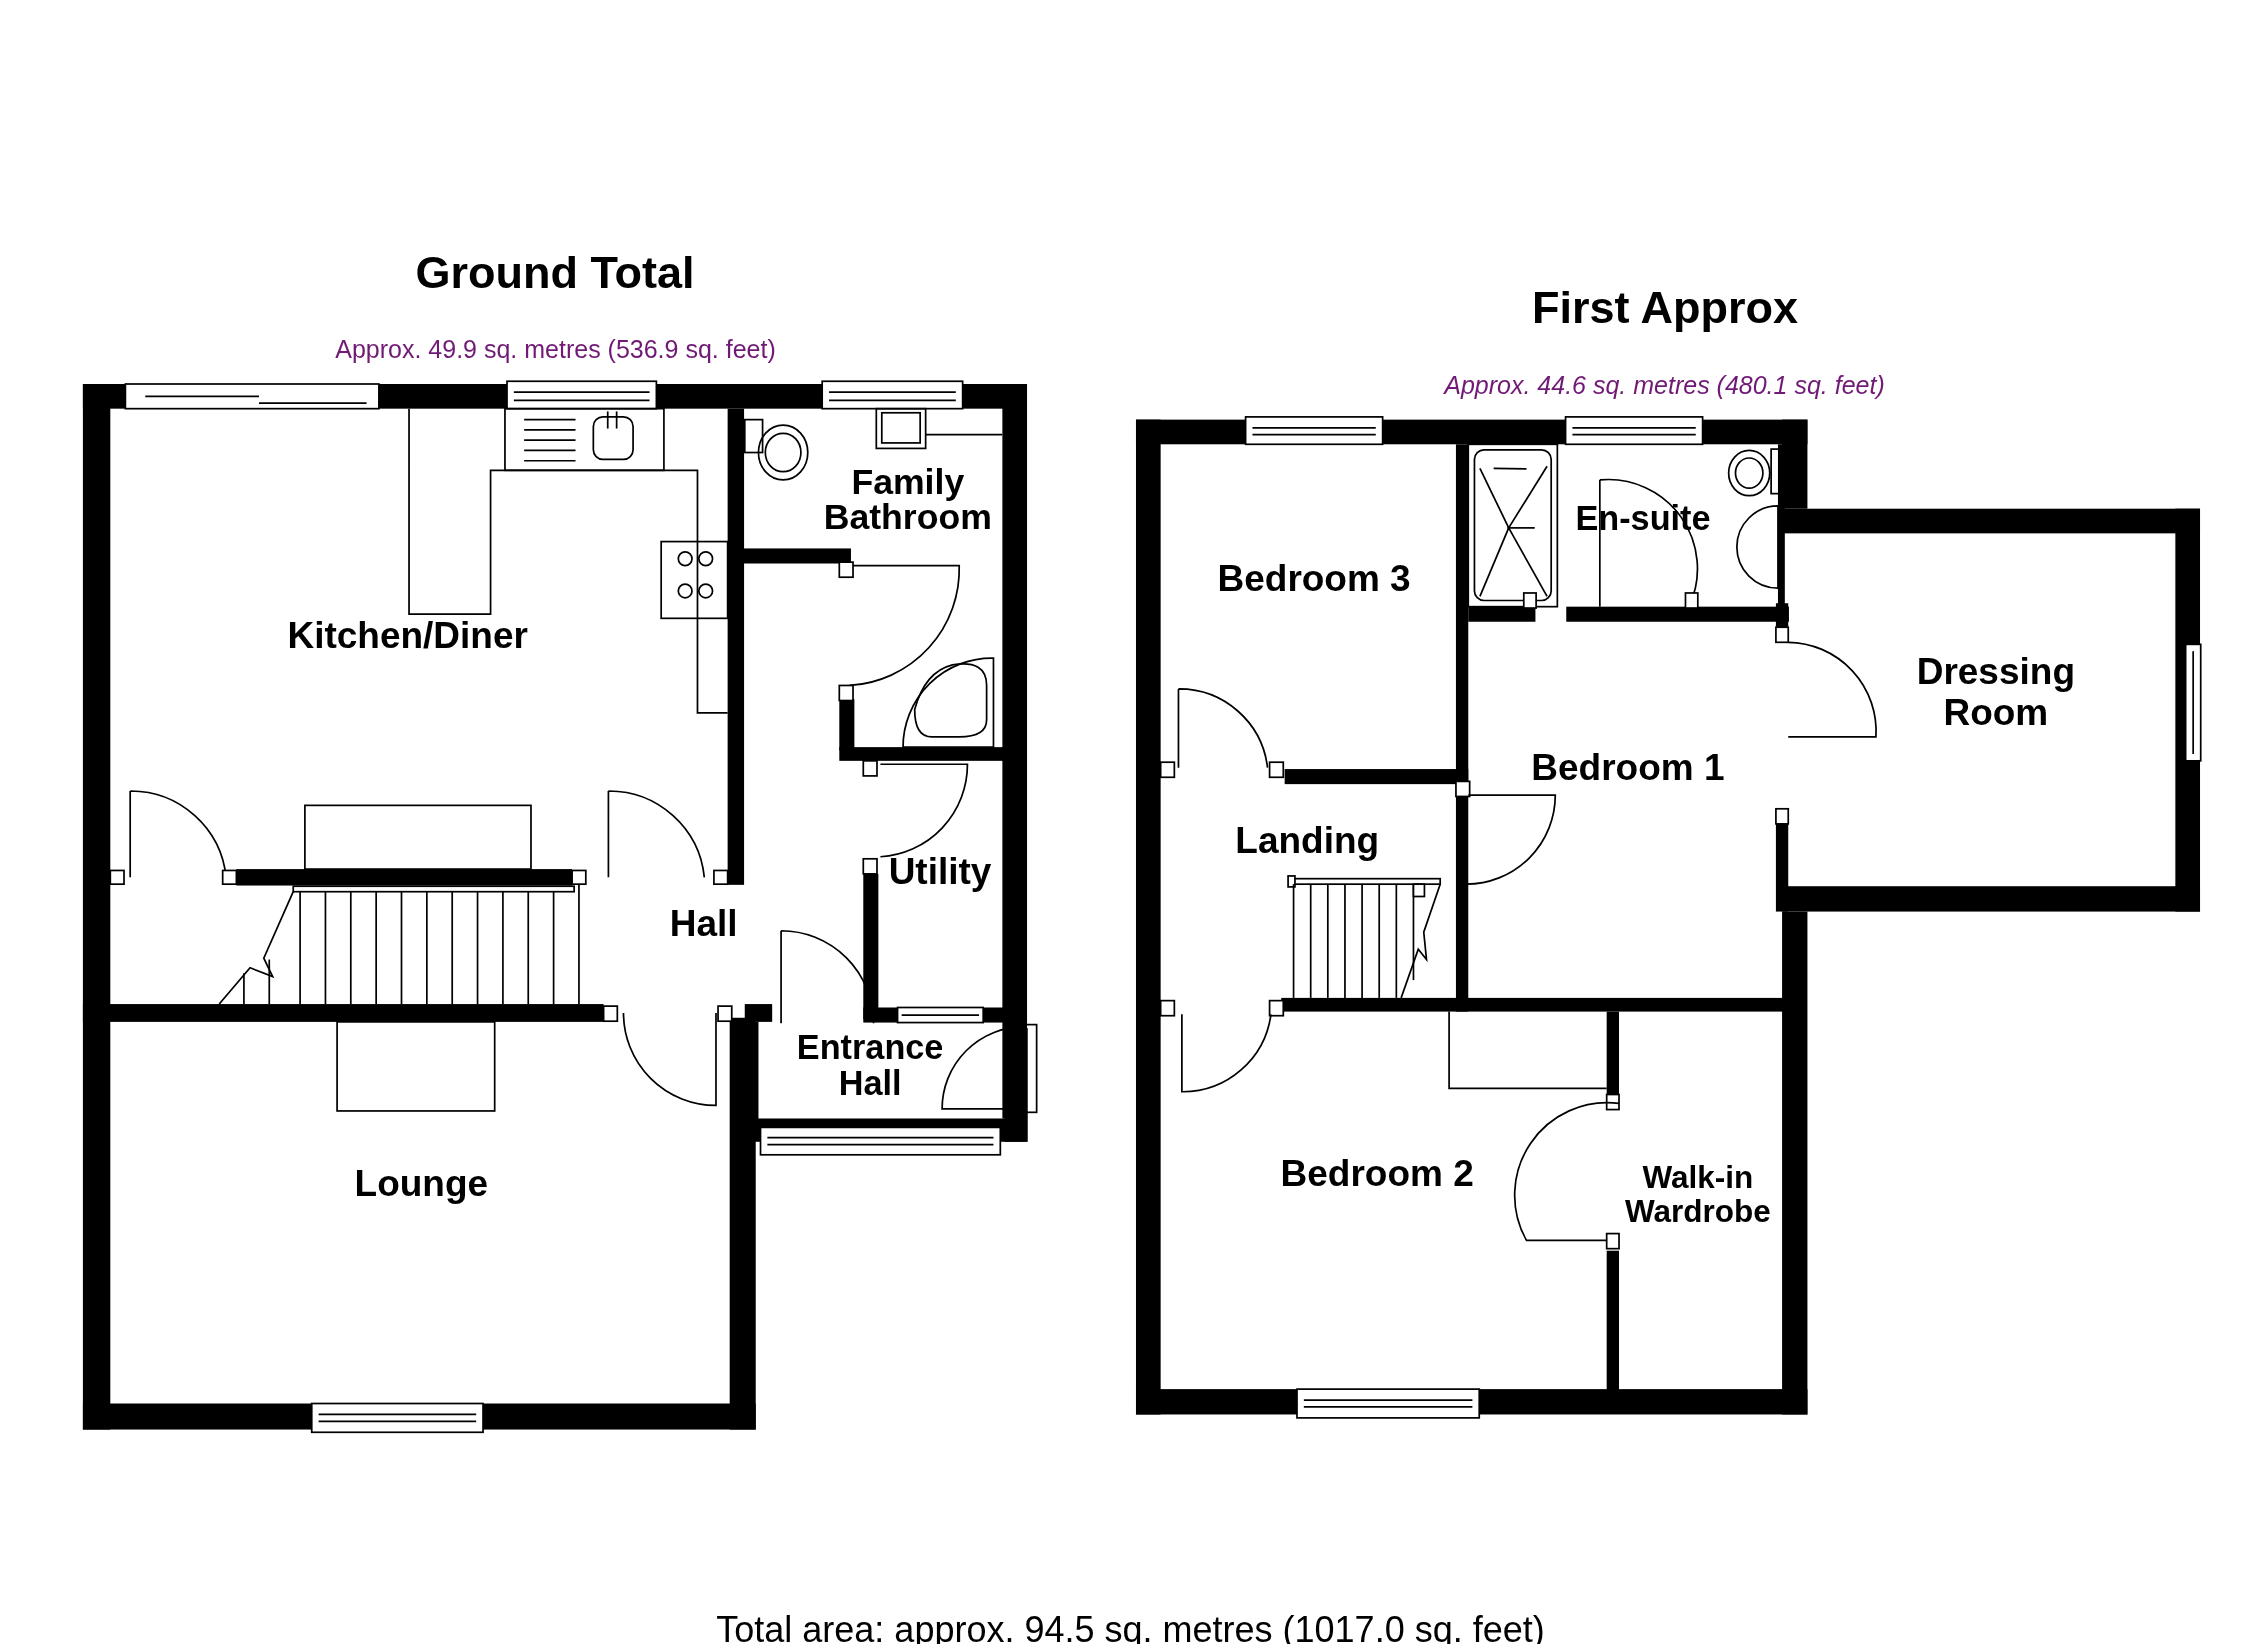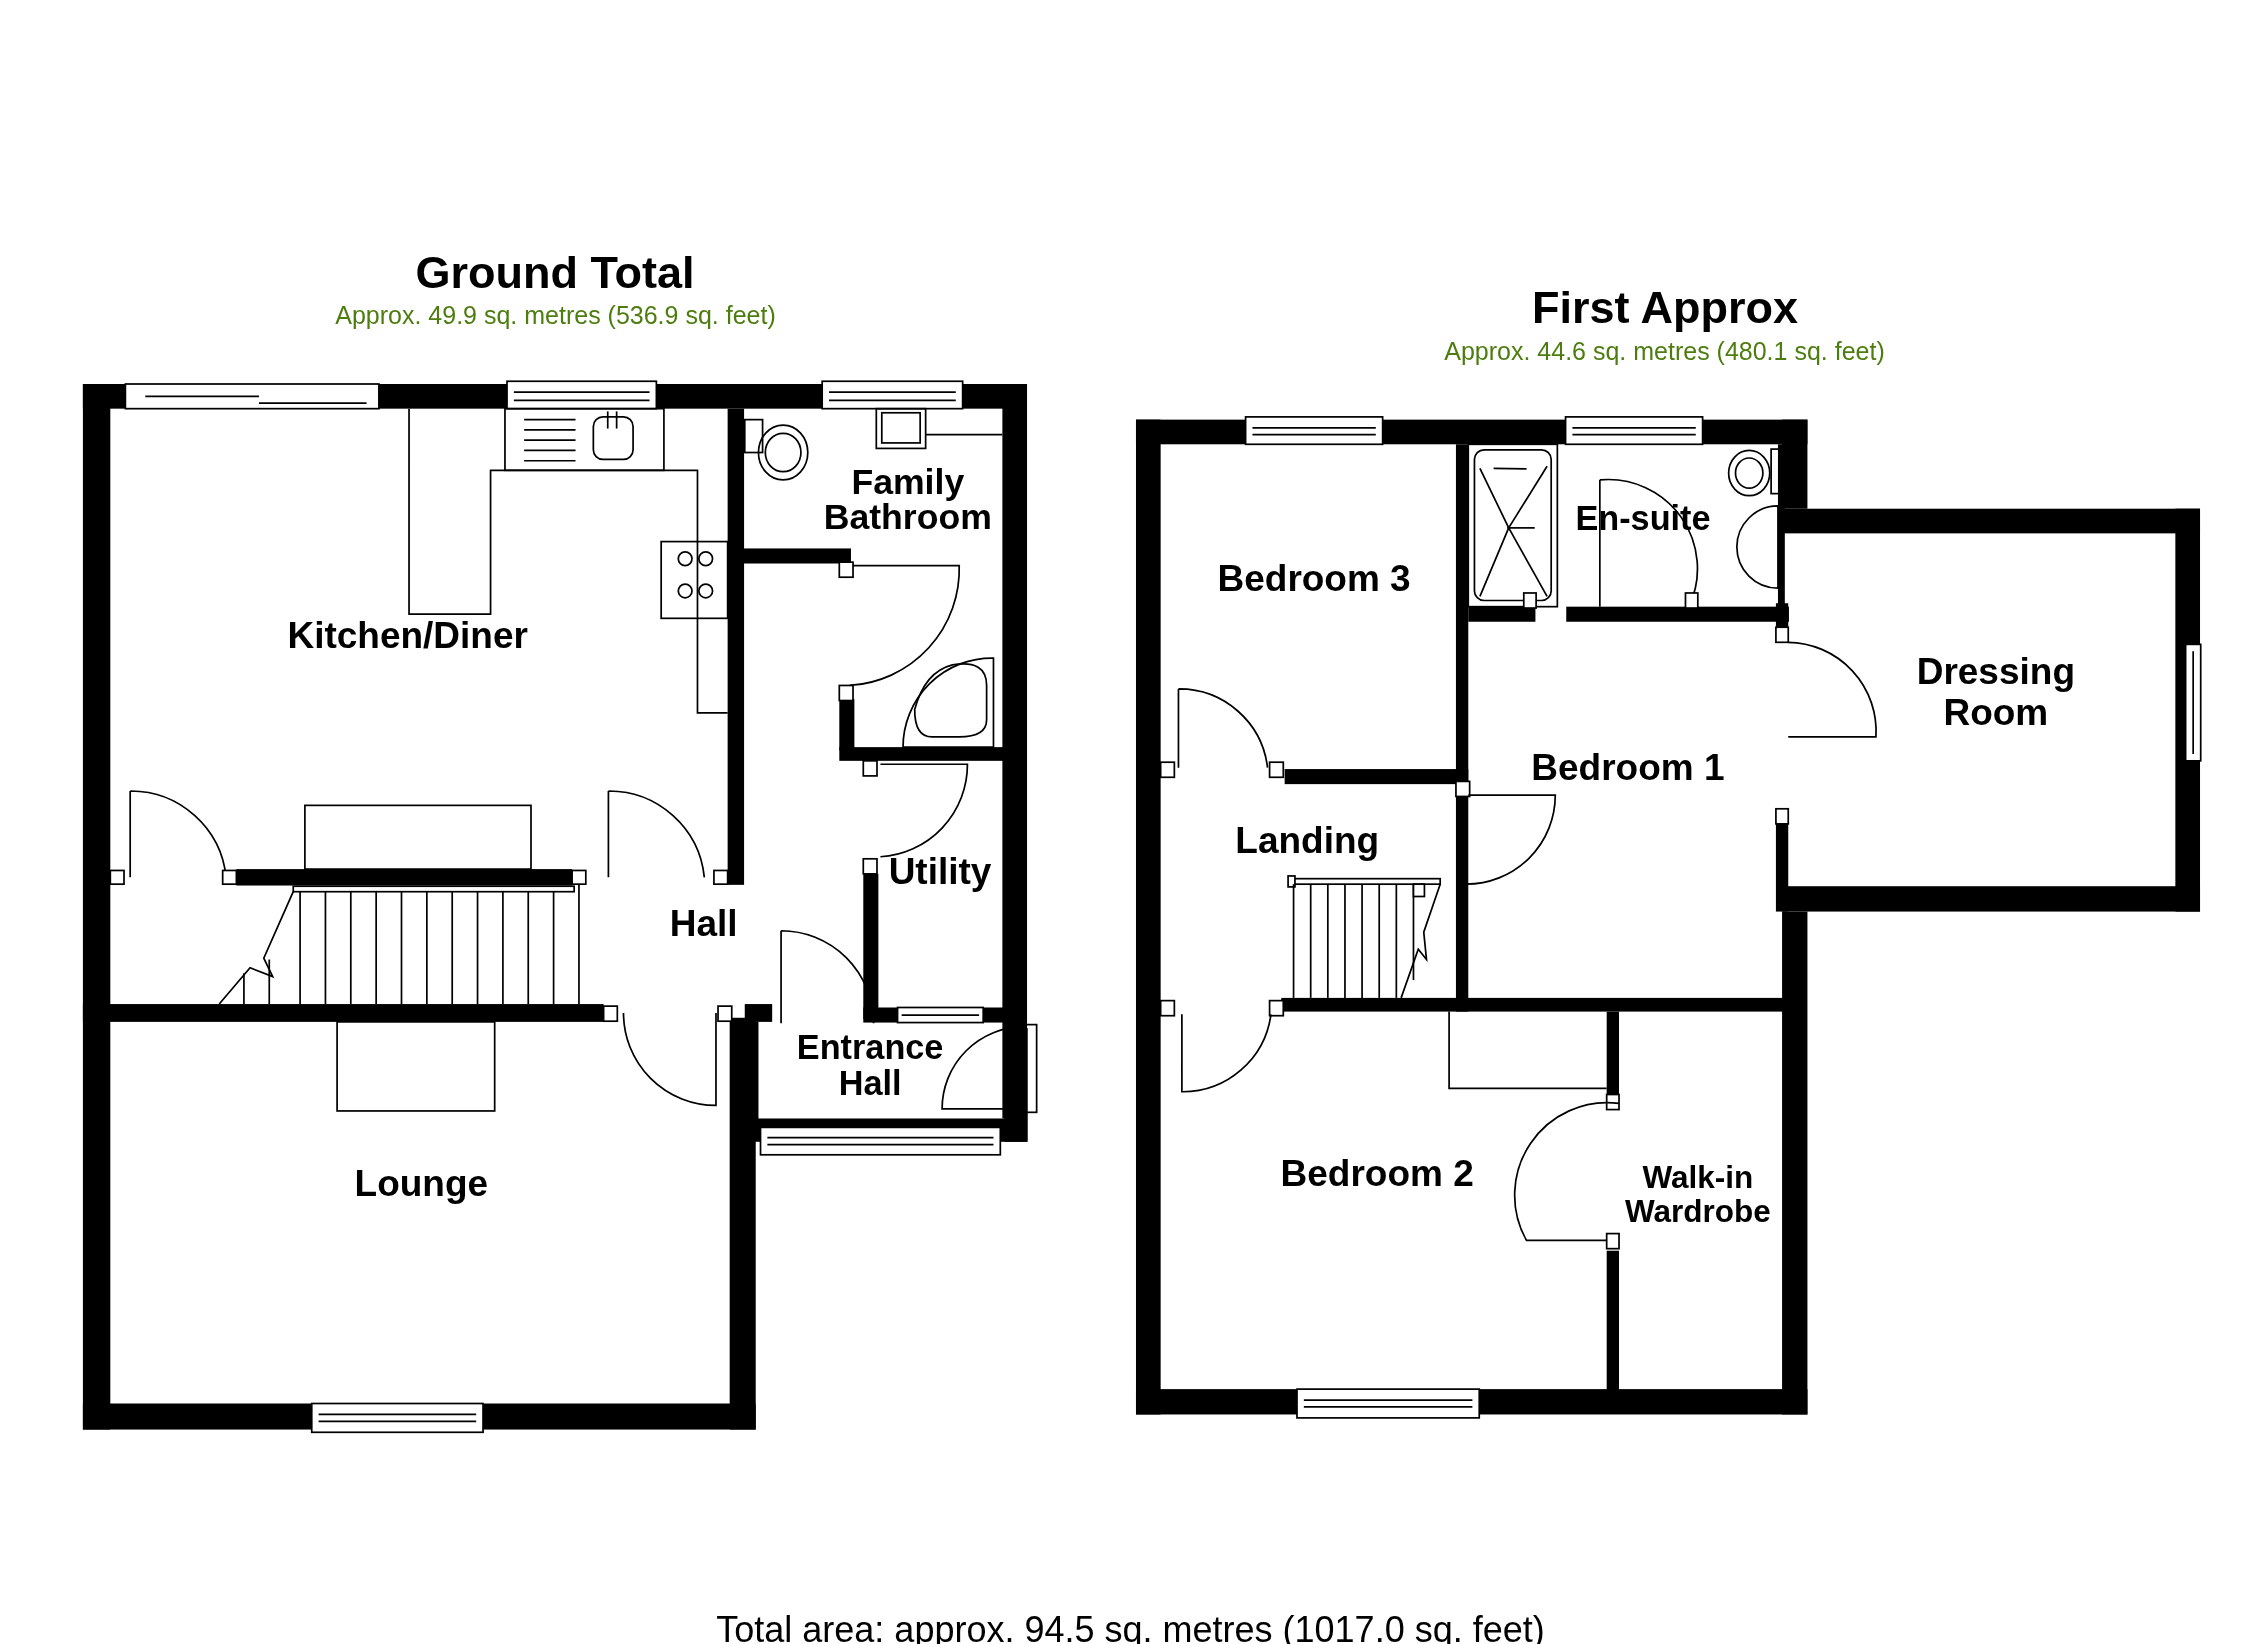--- a/index.html
+++ b/index.html
@@ -1,34 +1,34 @@
 <!DOCTYPE html>
 <html style="font-size:11px"><head>
 <meta charset="utf-8">
 <style>
   html, body { margin:0; padding:0; background:#ffffff; }
   body { width:2261px; height:1645px; position:relative; overflow:hidden; font-family:"Liberation Sans", sans-serif; }
   .title { position:absolute; text-align:center; font-weight:bold; color:#000; font-family:"Liberation Sans", sans-serif; }
-  .sub { position:absolute; text-align:center; color:#4d7c0f; font-family:"Liberation Sans", sans-serif; }
+  .sub { position:absolute; text-align:center; color:#701a75; font-family:"Liberation Sans", sans-serif;margin-top:34px; }
   svg { position:absolute; left:0; top:0; }
   .lbl { font-family:"Liberation Sans", sans-serif; font-weight:bold; fill:#000; }
   .w { fill:#000; }
   .ln { fill:none; stroke:#000; stroke-width:2.5; }
   .win { fill:#fff; stroke:#000; stroke-width:2.5; }
   .jamb { fill:#fff; stroke:#000; stroke-width:2.5; }
   .total { position:absolute; left:0; width:2261px; text-align:center; top:1609px; font-size:36px; color:#000; font-family:"Liberation Sans", sans-serif; }
 </style>
 </head>
 <body>
 
 <div class="title" style="left:274px; width:562px; top:247px; font-size:45px;">Ground Total</div>
 <div class="sub" style="left:206px; width:699px; top:301px; font-size:25px;">Approx. 49.9 sq. metres (536.9 sq. feet)</div>
 
 <div class="title" style="left:1391px; width:548px; top:282px; font-size:45px;">First Approx</div>
-<div class="sub" style="left:1322px; width:685px; top:337px; font-size:25px;">Approx. 44.6 sq. metres (480.1 sq. feet)</div>
+<div class="sub" style="left:1322px; width:685px; top:337px; font-size:25px;font-style:italic;">Approx. 44.6 sq. metres (480.1 sq. feet)</div>
 
 <svg width="2261" height="1645" viewBox="0 0 3300 2400" xmlns="http://www.w3.org/2000/svg">
 
   <g>
 
     <rect class="w" x="121" y="560" width="40" height="1526"></rect>
     <rect class="w" x="121" y="560" width="1376" height="36"></rect>
     <rect class="w" x="1463" y="560" width="36" height="1072"></rect>
     <rect class="w" x="121" y="2048" width="982" height="38"></rect>
     <rect class="w" x="1065" y="1485" width="38" height="601"></rect>

